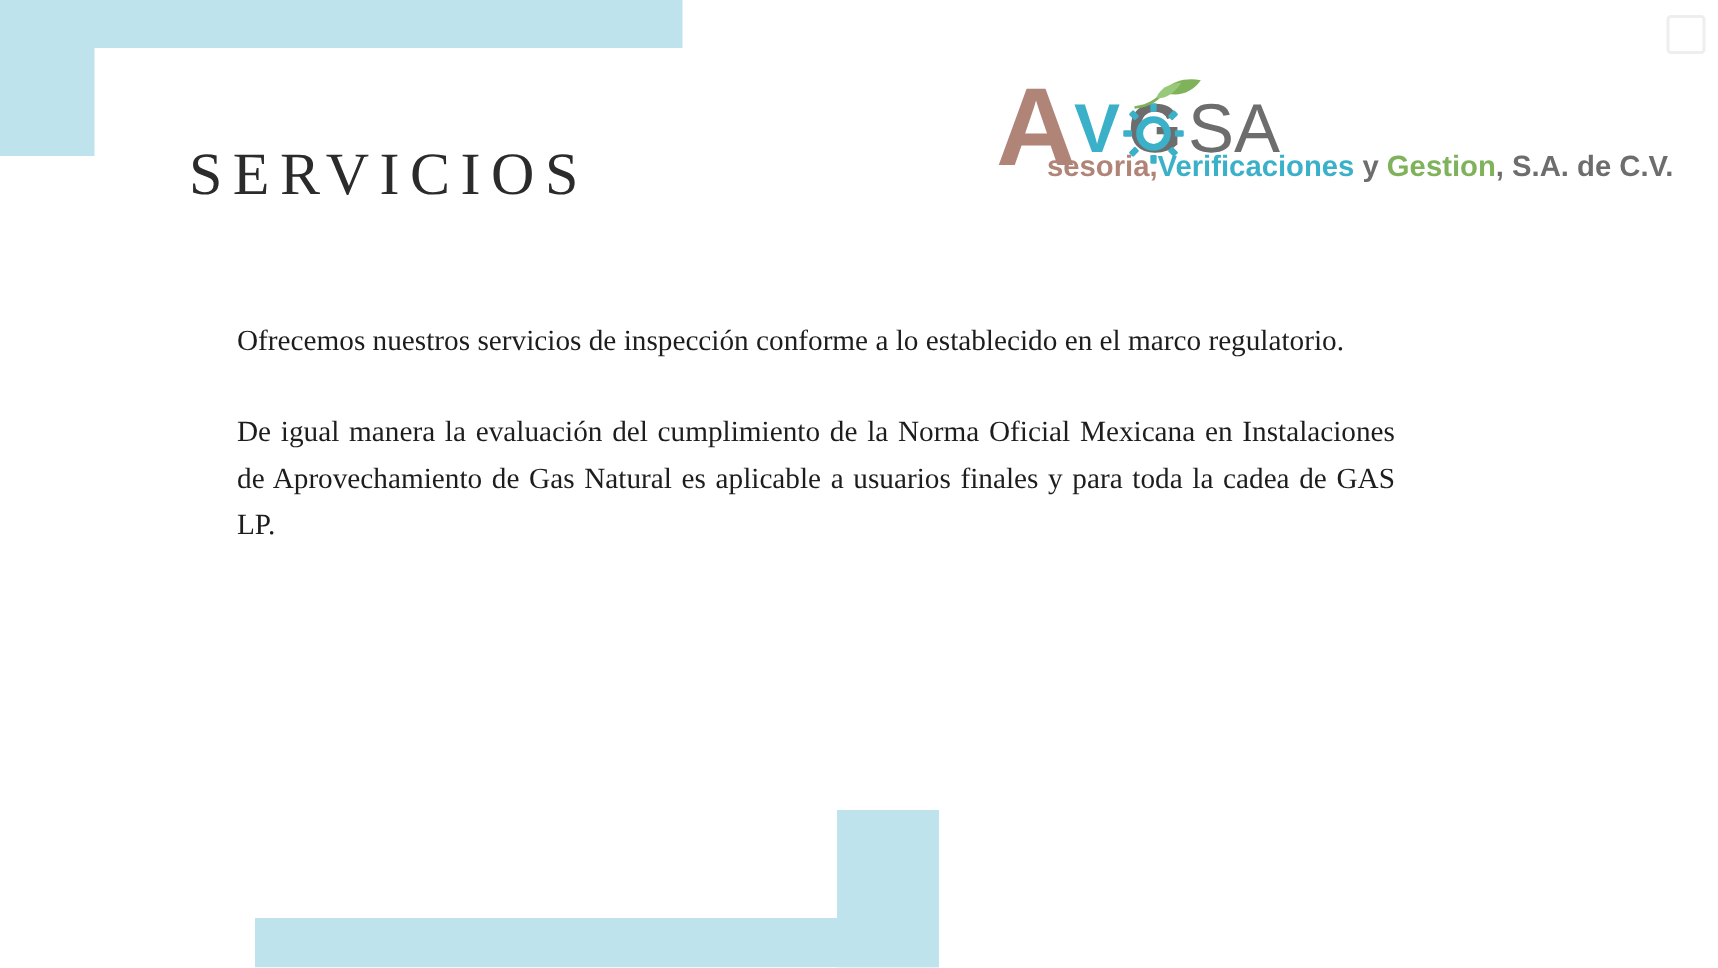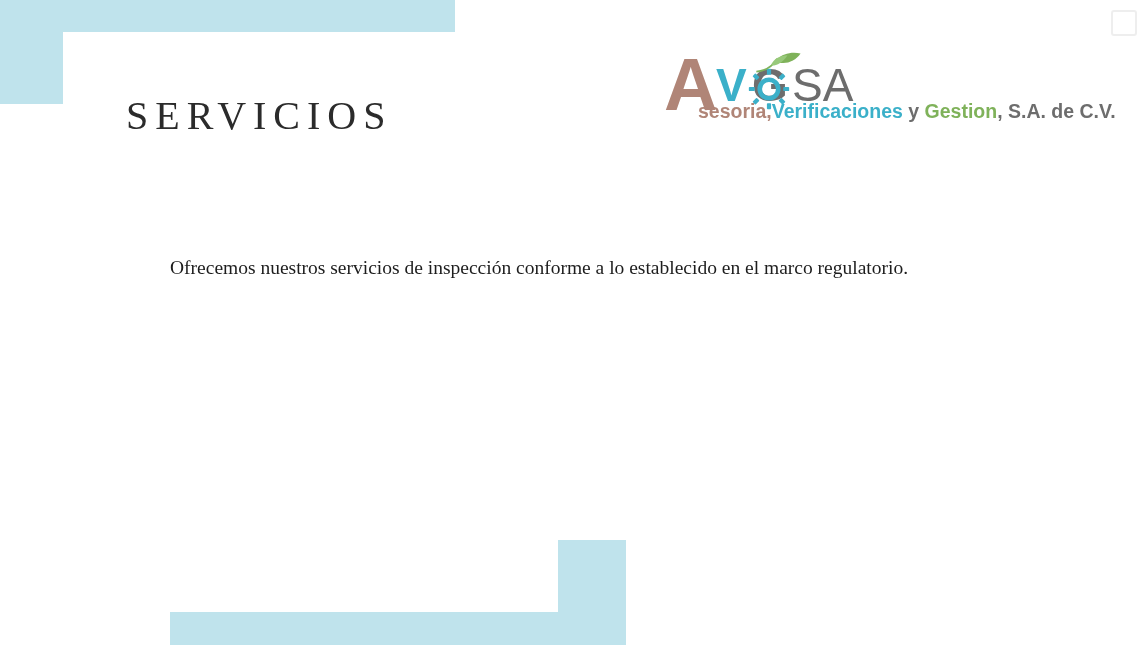--- a/index.html
+++ b/index.html
@@ -124,24 +124,23 @@
   }
   .tg-1 { color: #b08577; }
   .tg-2 { color: #3bb0c9; }
   .tg-3 { color: #6d6d6d; }
   .tg-4 { color: #7fb25a; }
   .tg-5 { color: #6d6d6d; }
 
   
   .body-wrap {
     position: absolute;
-    left: 170px;
+    left: 158px;
     top: 212px;
     width: 772px;
-    margin-top: 40px;
   }
   .para {
     font-family: "Liberation Serif", serif;
     font-size: 19.5px;
     line-height: 31px;
     color: #1d1d1d;
     text-align: justify;
     margin-bottom: 30px;
   }
   .para:last-child { margin-bottom: 0; }
@@ -203,15 +202,16 @@
       </svg>
     </div>
 
     <div class="logo-tagline">
       <span class="tg-1">sesoria,</span><span class="tg-2">Verificaciones</span><span class="tg-3"> y </span><span class="tg-4">Gestion</span><span class="tg-5">, S.A. de C.V.</span>
     </div>
   </div>
 
   <div class="body-wrap">
     <p class="para no-justify">Ofrecemos nuestros servicios de inspección conforme a lo establecido en el marco regulatorio.</p>
+    <p class="para">De igual manera la evaluación del cumplimiento de la Norma Oficial Mexicana en Instalaciones de Aprovechamiento de Gas Natural es aplicable a usuarios finales y para toda la cadea de GAS LP.</p>
   </div>
 
 </div>
 
 </body></html>

